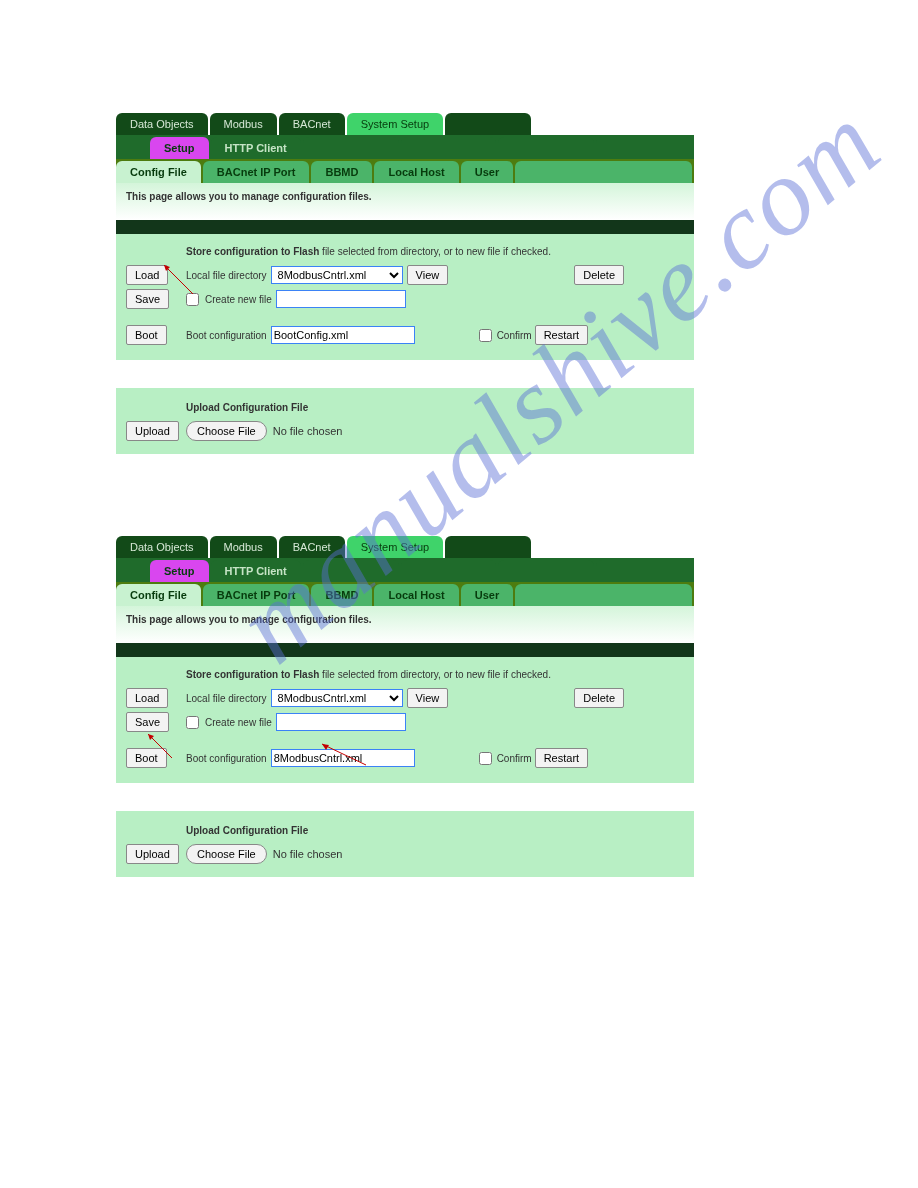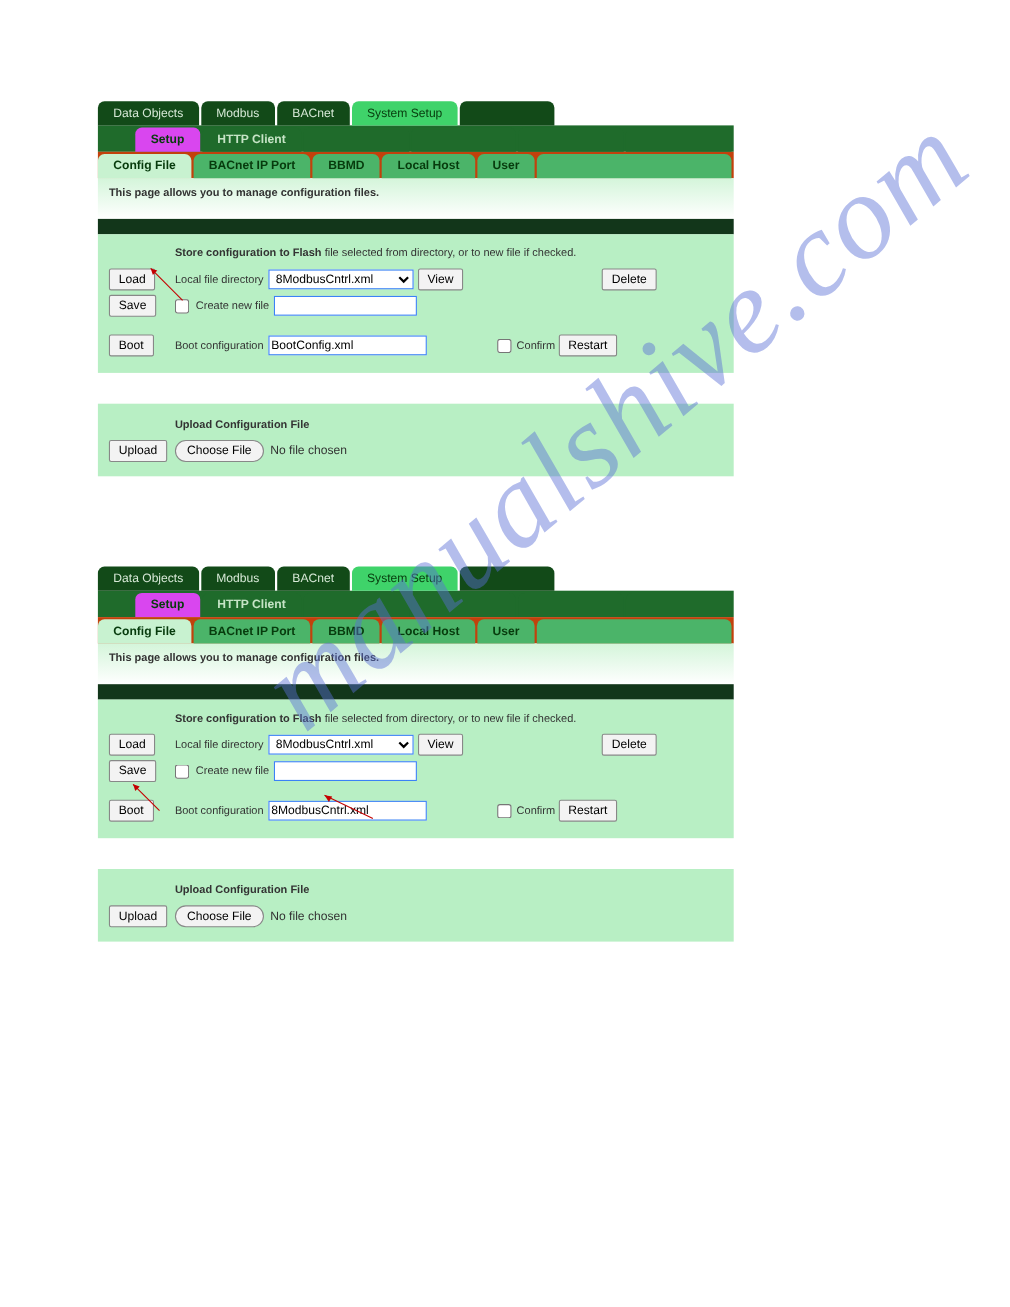--- a/index.html
+++ b/index.html
@@ -5,22 +5,23 @@
   body {
     margin: 0;
     padding: 0;
     font-family: Arial, sans-serif;
     font-size: 11px;
     background: #fff;
     width: 918px;
     position: relative;
   }
   .page-container {
-    padding: 90px 70px 40px 89px;
+    padding: 90px 70px 40px 116px;
     position: relative;
+    margin-top: 21px;
   }
   .config-panel {
     width: 578px;
     position: relative;
     margin-bottom: 80px;
   }
   .tab-row {
     display: flex;
     align-items: flex-end;
     height: 24px;
@@ -39,21 +40,21 @@
   .tab-row-1 .tab { background: #124a18; color: #d6e8d6; }
   .tab-row-1 .tab.active { background: #3fd36a; color: #073b0d; font-weight: normal; }
   .tab-row-1 .tab.blank { background: #124a18; flex: 0 0 58px; }
   .tab-row-1 { background: transparent; }
 
   .tab-row-2 { background: #1f6b2b; padding-left: 34px; }
   .tab-row-2 .tab { background: #1f6b2b; color: #c6e4c6; font-weight: bold; }
   .tab-row-2 .tab.active { background: #d946ef; color: #073b0d; font-weight: bold; }
   .tab-row-2 .tab.blank { background: #1f6b2b; flex: 1; }
 
-  .tab-row-3 { background: #c2410c; }
+  .tab-row-3 { background: #4d7c0f; }
   .tab-row-3 .tab { background: #4bb469; color: #073b0d; font-weight: bold; }
   .tab-row-3 .tab.active { background: #c8f2d0; color: #073b0d; font-weight: bold; }
   .tab-row-3 .tab.blank { background: #4bb469; flex: 1; }
 
   .info-bar {
     background: linear-gradient(#d4f5da, #ffffff);
     padding: 8px 10px 18px 10px;
     font-size: 10px;
     color: #333;
     font-weight: bold;

